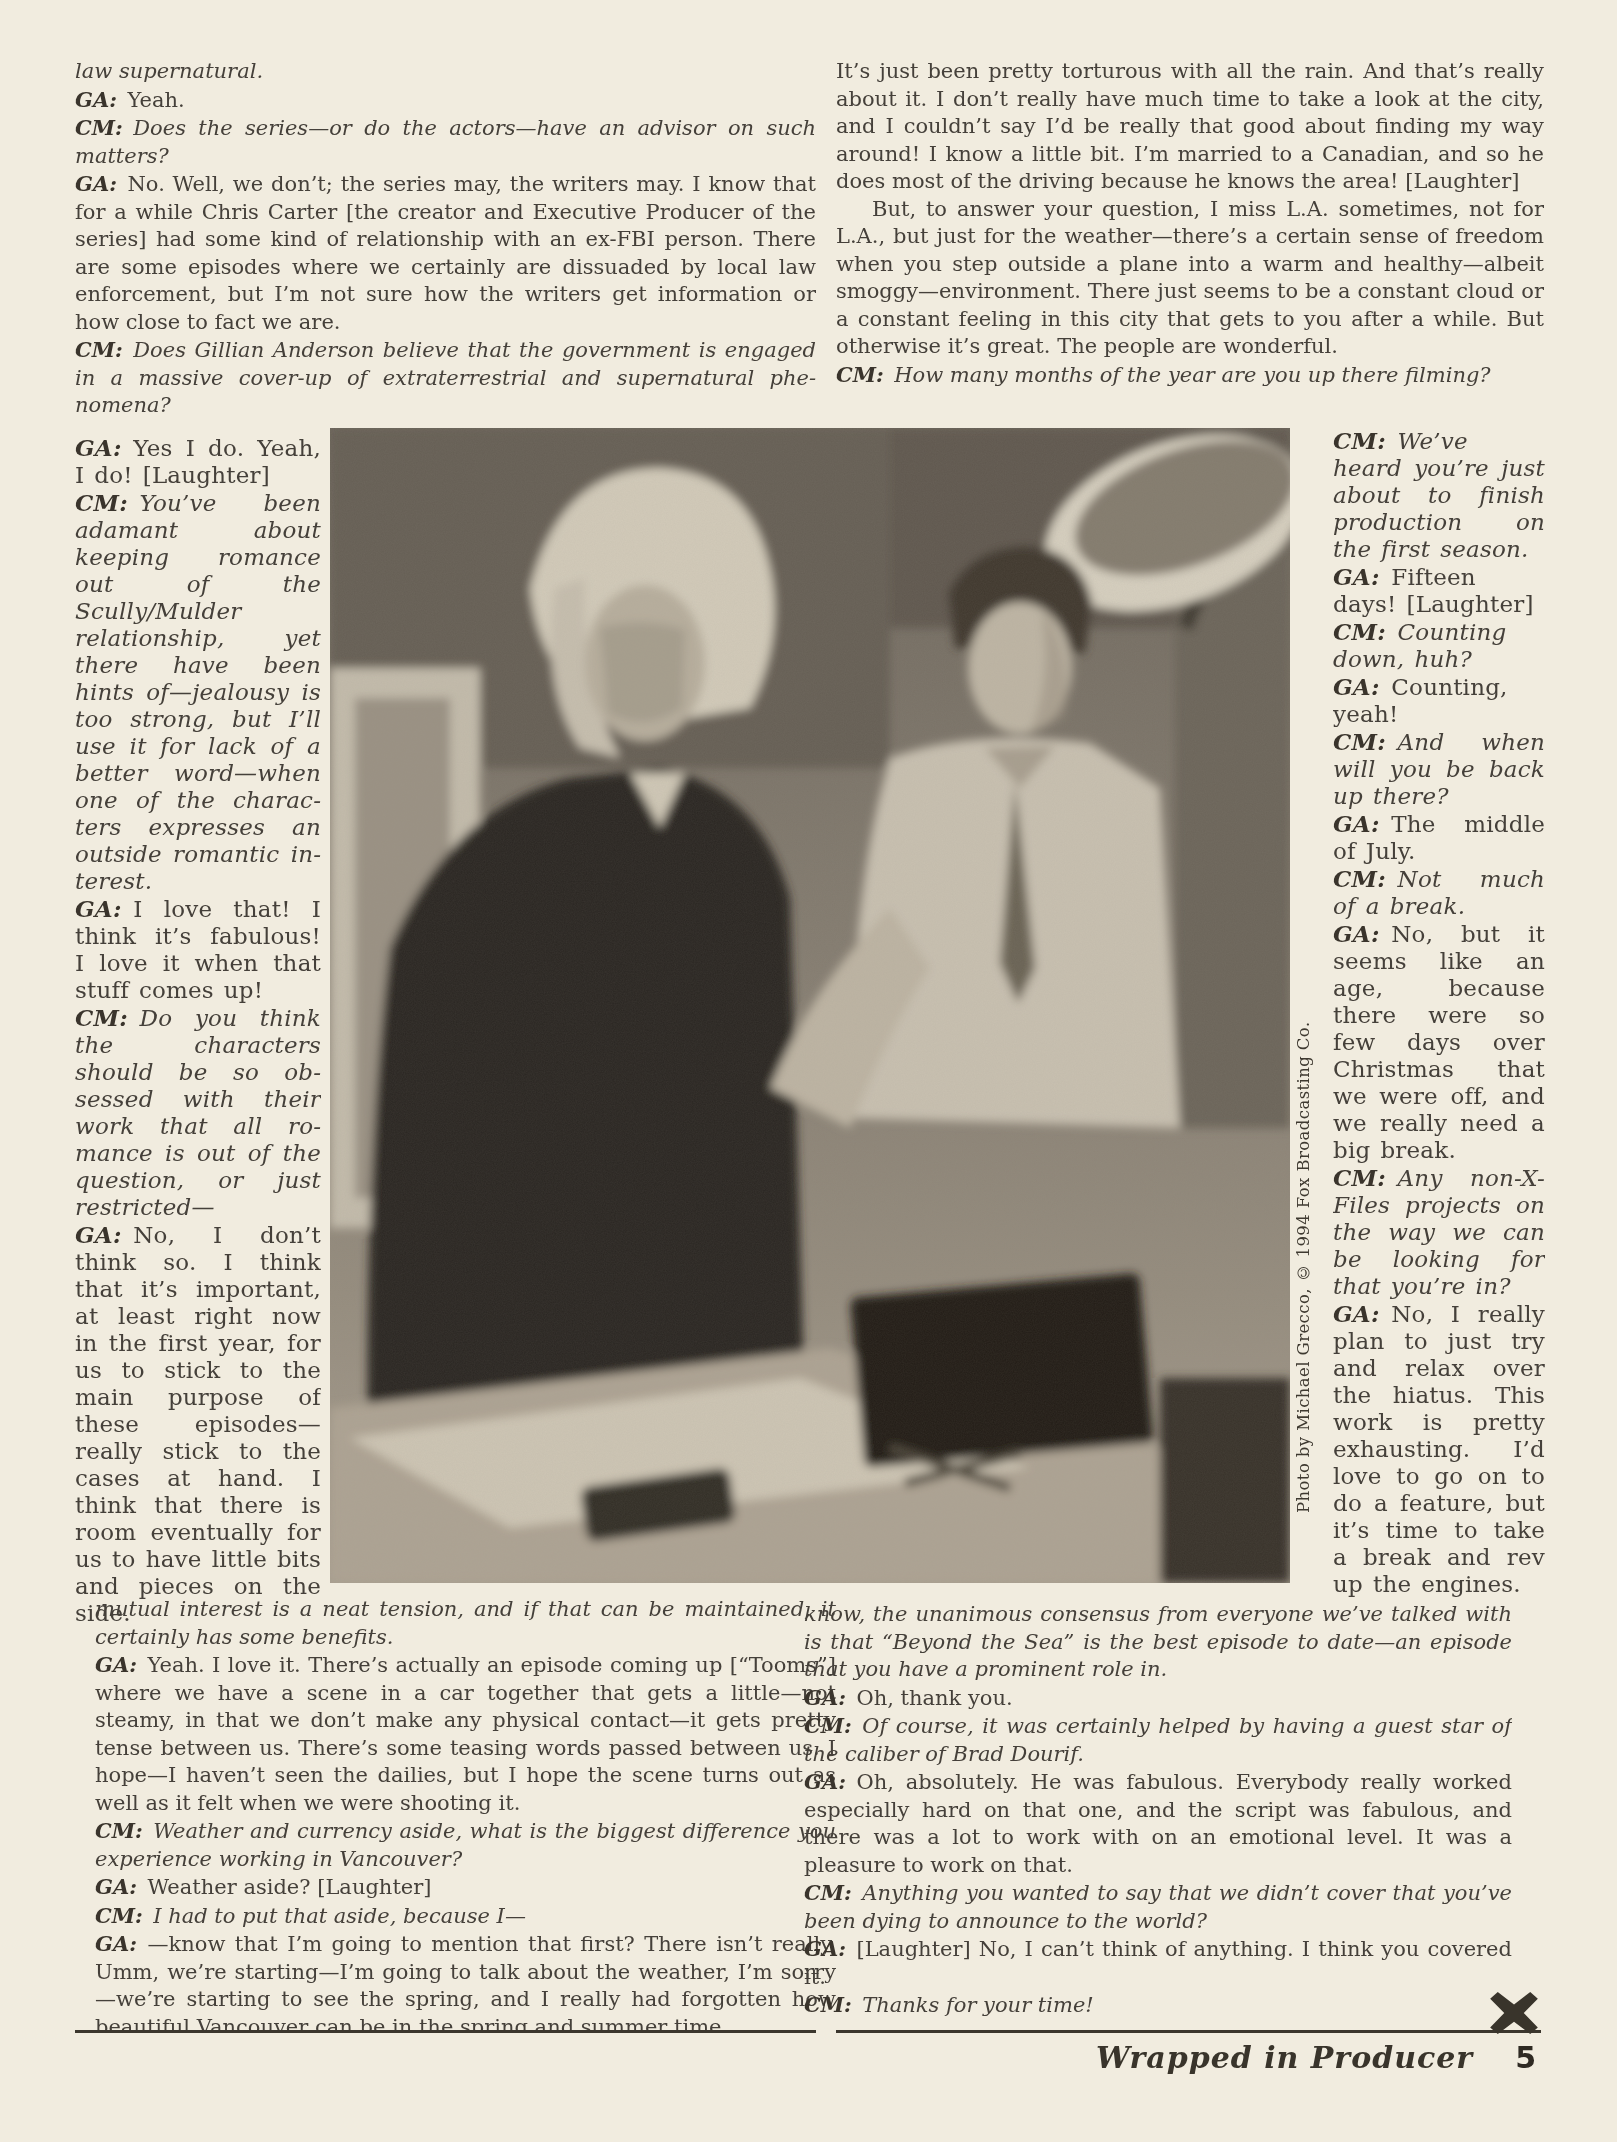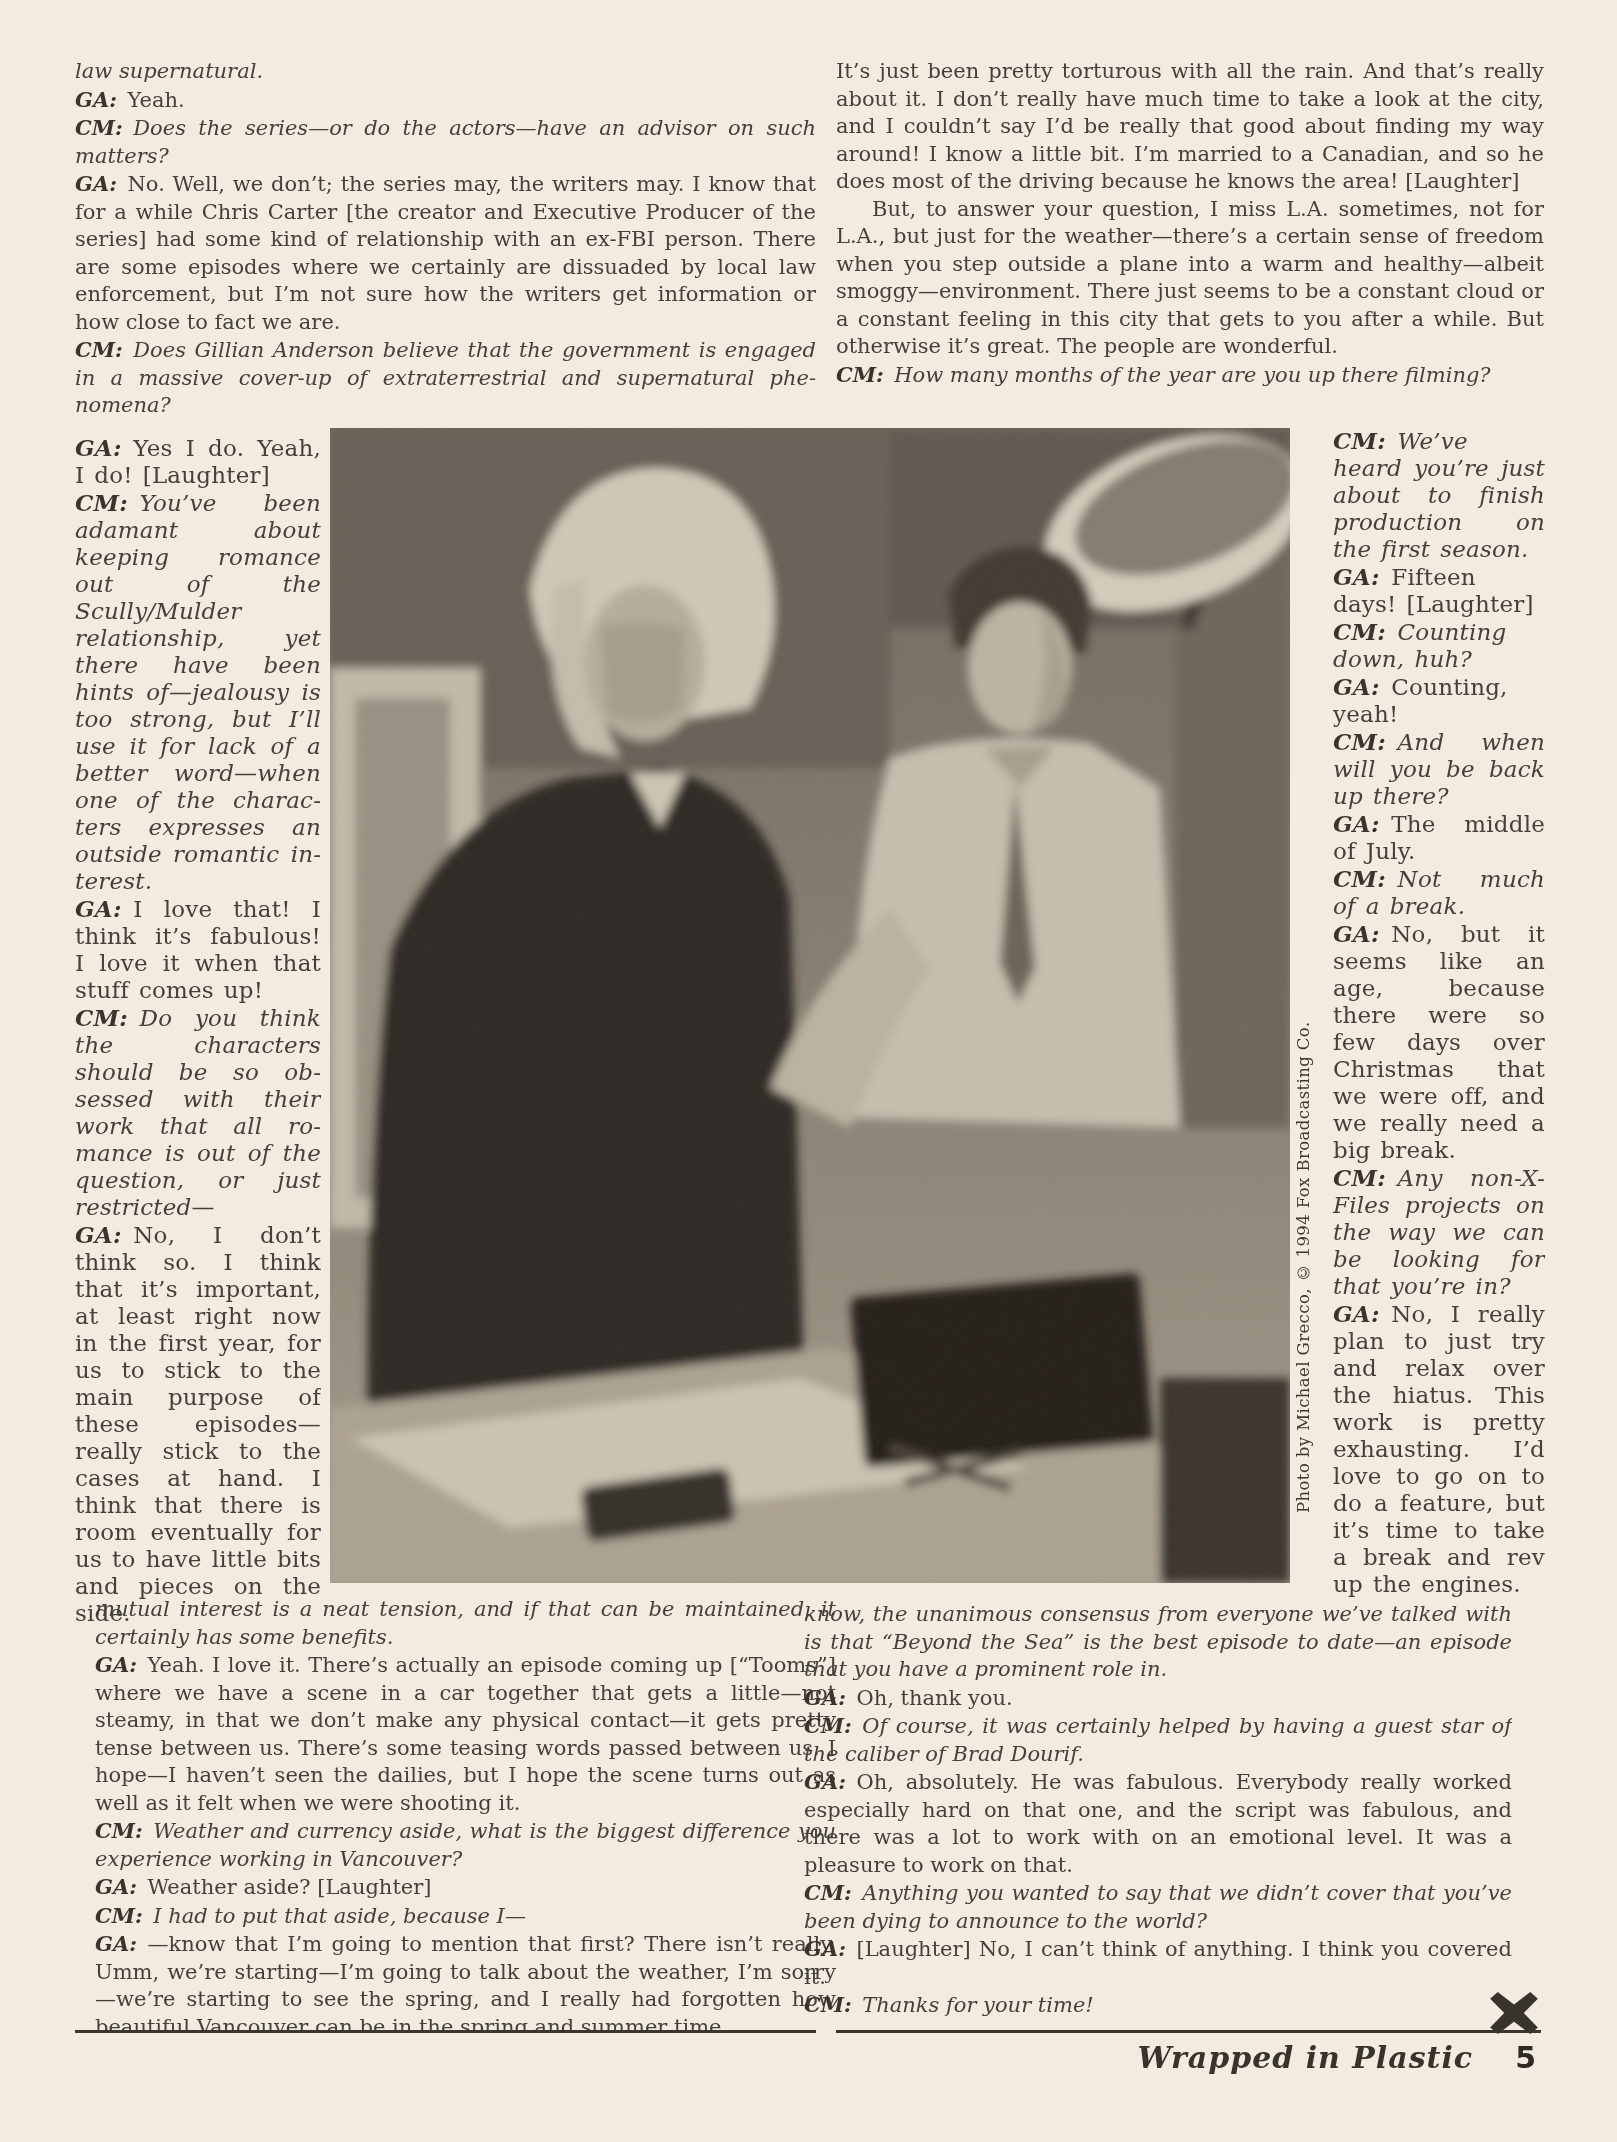--- a/index.html
+++ b/index.html
@@ -192,16 +192,16 @@
   <div class="rule rule-left"></div>
   <div class="rule rule-right"></div>
 
   <div class="xmark">
     <svg viewBox="0 0 48 48" width="52" height="46" preserveAspectRatio="none">
       <path d="M9 2 L24 15 L39 2 L46 9 L33 24 L46 39 L39 46 L24 33 L9 46 L2 39 L15 24 L2 9 Z" fill="#39342b"></path>
     </svg>
   </div>
 
   <div class="footer">
-    <span class="mag">Wrapped in Plastic</span><span class="pagenum">5</span>
+    <span class="mag">Wrapped in Producer</span><span class="pagenum">5</span>
   </div>
 
 </div>
 
 </body></html>

